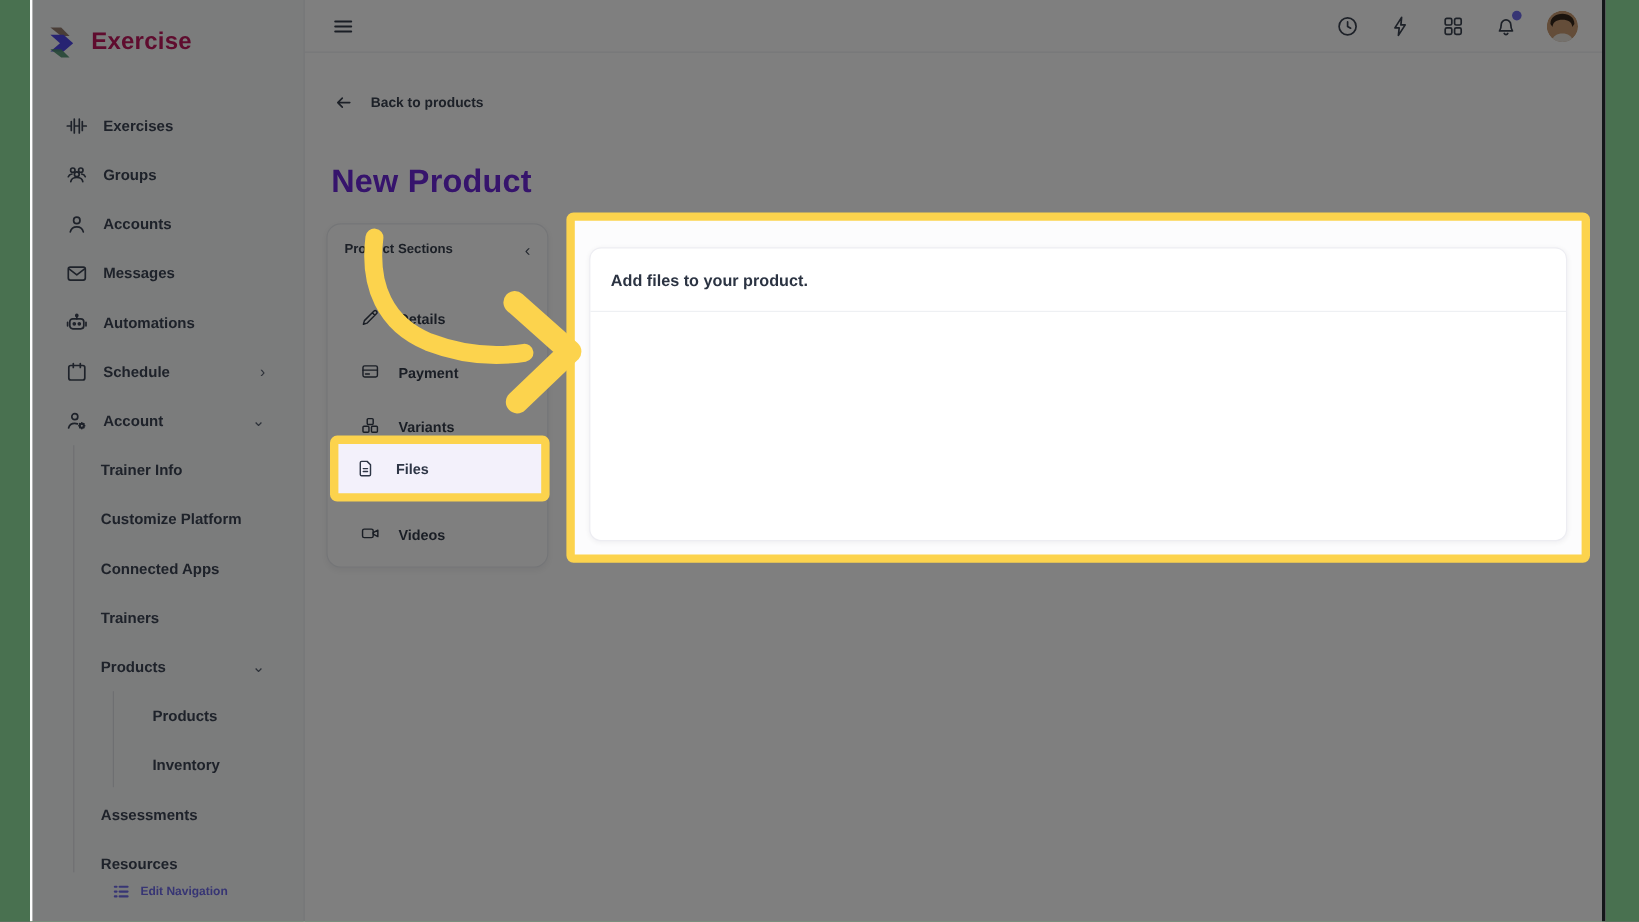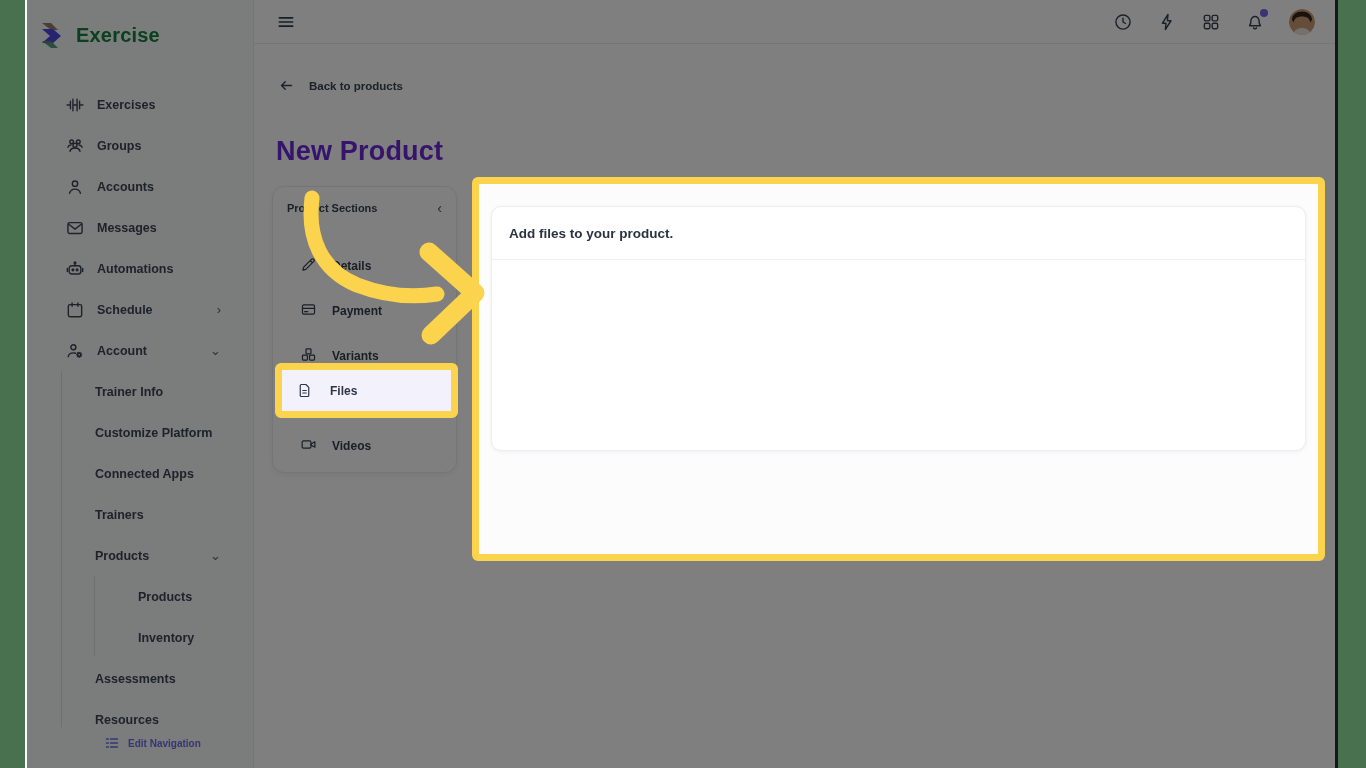--- a/index.html
+++ b/index.html
@@ -11,22 +11,22 @@
     --indigo:#6e6be8;
   }
   *{box-sizing:border-box}
   body{margin:0;background:#497150;font-family:"Liberation Sans",sans-serif;-webkit-font-smoothing:antialiased}
   .frame{position:relative;width:1366px;height:768px;overflow:hidden;background:#497150}
   .window{position:absolute;left:25px;top:0;width:1313px;height:768px;background:#fff;
           border-left:2px solid #fdfdfd;border-right:3px solid #141619}
   
   .sidebar{position:absolute;left:0;top:0;bottom:0;width:227px;background:#f7f8f9;border-right:1px solid var(--line)}
   .logo{position:absolute;left:12px;top:22px;display:flex;align-items:center;gap:7px}
-  .logo-text{font-size:20px;font-weight:700;color:#15803d;letter-spacing:.2px}
-  .nav{position:absolute;left:11px;top:84px;right:0}
+  .logo-text{font-size:20px;font-weight:700;color:#be185d;letter-spacing:.2px}
+  .nav{position:absolute;left:0;top:84px;right:0}
   .nav-row{height:41px;display:flex;align-items:center;color:var(--ink2)}
   .nav-row .nicon{width:20px;height:20px;margin-left:27px;flex:0 0 20px}
   .nav-row .nlabel{margin-left:12px;font-size:12.5px;font-weight:600}
   .nav-row .chev{margin-left:auto;margin-right:32px;font-size:13px;color:#5a6372}
   .sub .nlabel{margin-left:57px}
   .sub2 .nlabel{margin-left:100px}
   .editnav{height:26px;margin-top:-10px;display:flex;align-items:center;color:var(--indigo)}
   .editnav .nicon{width:16px;height:16px;margin-left:66px}
   .editnav .nlabel{margin-left:8px;font-size:10px;font-weight:700}
   .treeline{position:absolute;width:1px;background:#dcdee3}
@@ -56,21 +56,21 @@
   .pitem{height:36px;margin:0 10px 9px 10px;border-radius:8px;display:flex;align-items:flex-end;color:#343c4b}
   .pitem .nicon{width:17px;height:17px;margin-left:17px}
   .pitem .plabel{margin-left:15px;font-size:12px;font-weight:600}
   
   .dim{position:absolute;inset:0;background:rgba(0,0,0,.5);z-index:50;pointer-events:none}
   
   .files-hl{position:absolute;left:248px;top:363px;width:183px;height:55px;z-index:60;
             border:7px solid var(--yellow);border-radius:6px;background:#f3f1fb;display:flex;align-items:center;color:#2e3646}
   .files-hl .nicon{width:17px;height:17px;margin-left:14px}
   .files-hl .plabel{margin-left:17px;font-size:12px;font-weight:600}
-  .big-hl{position:absolute;left:445px;top:177px;width:853px;height:384px;z-index:60;
+  .big-hl{position:absolute;left:445px;top:177px;width:853px;height:292px;z-index:60;
           border:7px solid var(--yellow);border-radius:6px;background:#fcfcfd;padding:22px 12px}
   .card{width:100%;height:245px;background:#fff;border:1px solid #ededf2;border-radius:10px;
         box-shadow:0 1px 4px rgba(20,25,40,.05)}
   .card-head{height:53px;display:flex;align-items:center;padding-left:17px;border-bottom:1px solid #eef0f3;
              font-size:13.5px;font-weight:700;color:#2b3342}
   .card-body{padding:19px 18px 0 18px}
   .empty-text{font-size:12.5px;font-weight:600;color:#39404e}
   .dropzone{margin-top:16px;height:120px;border:2px dashed #e4e6eb;border-radius:8px;
             display:flex;align-items:center;justify-content:center;gap:14px}
   .up-circle{width:34px;height:34px;border-radius:50%;background:#f2f3f5;display:flex;align-items:center;justify-content:center;color:#3a4250}

